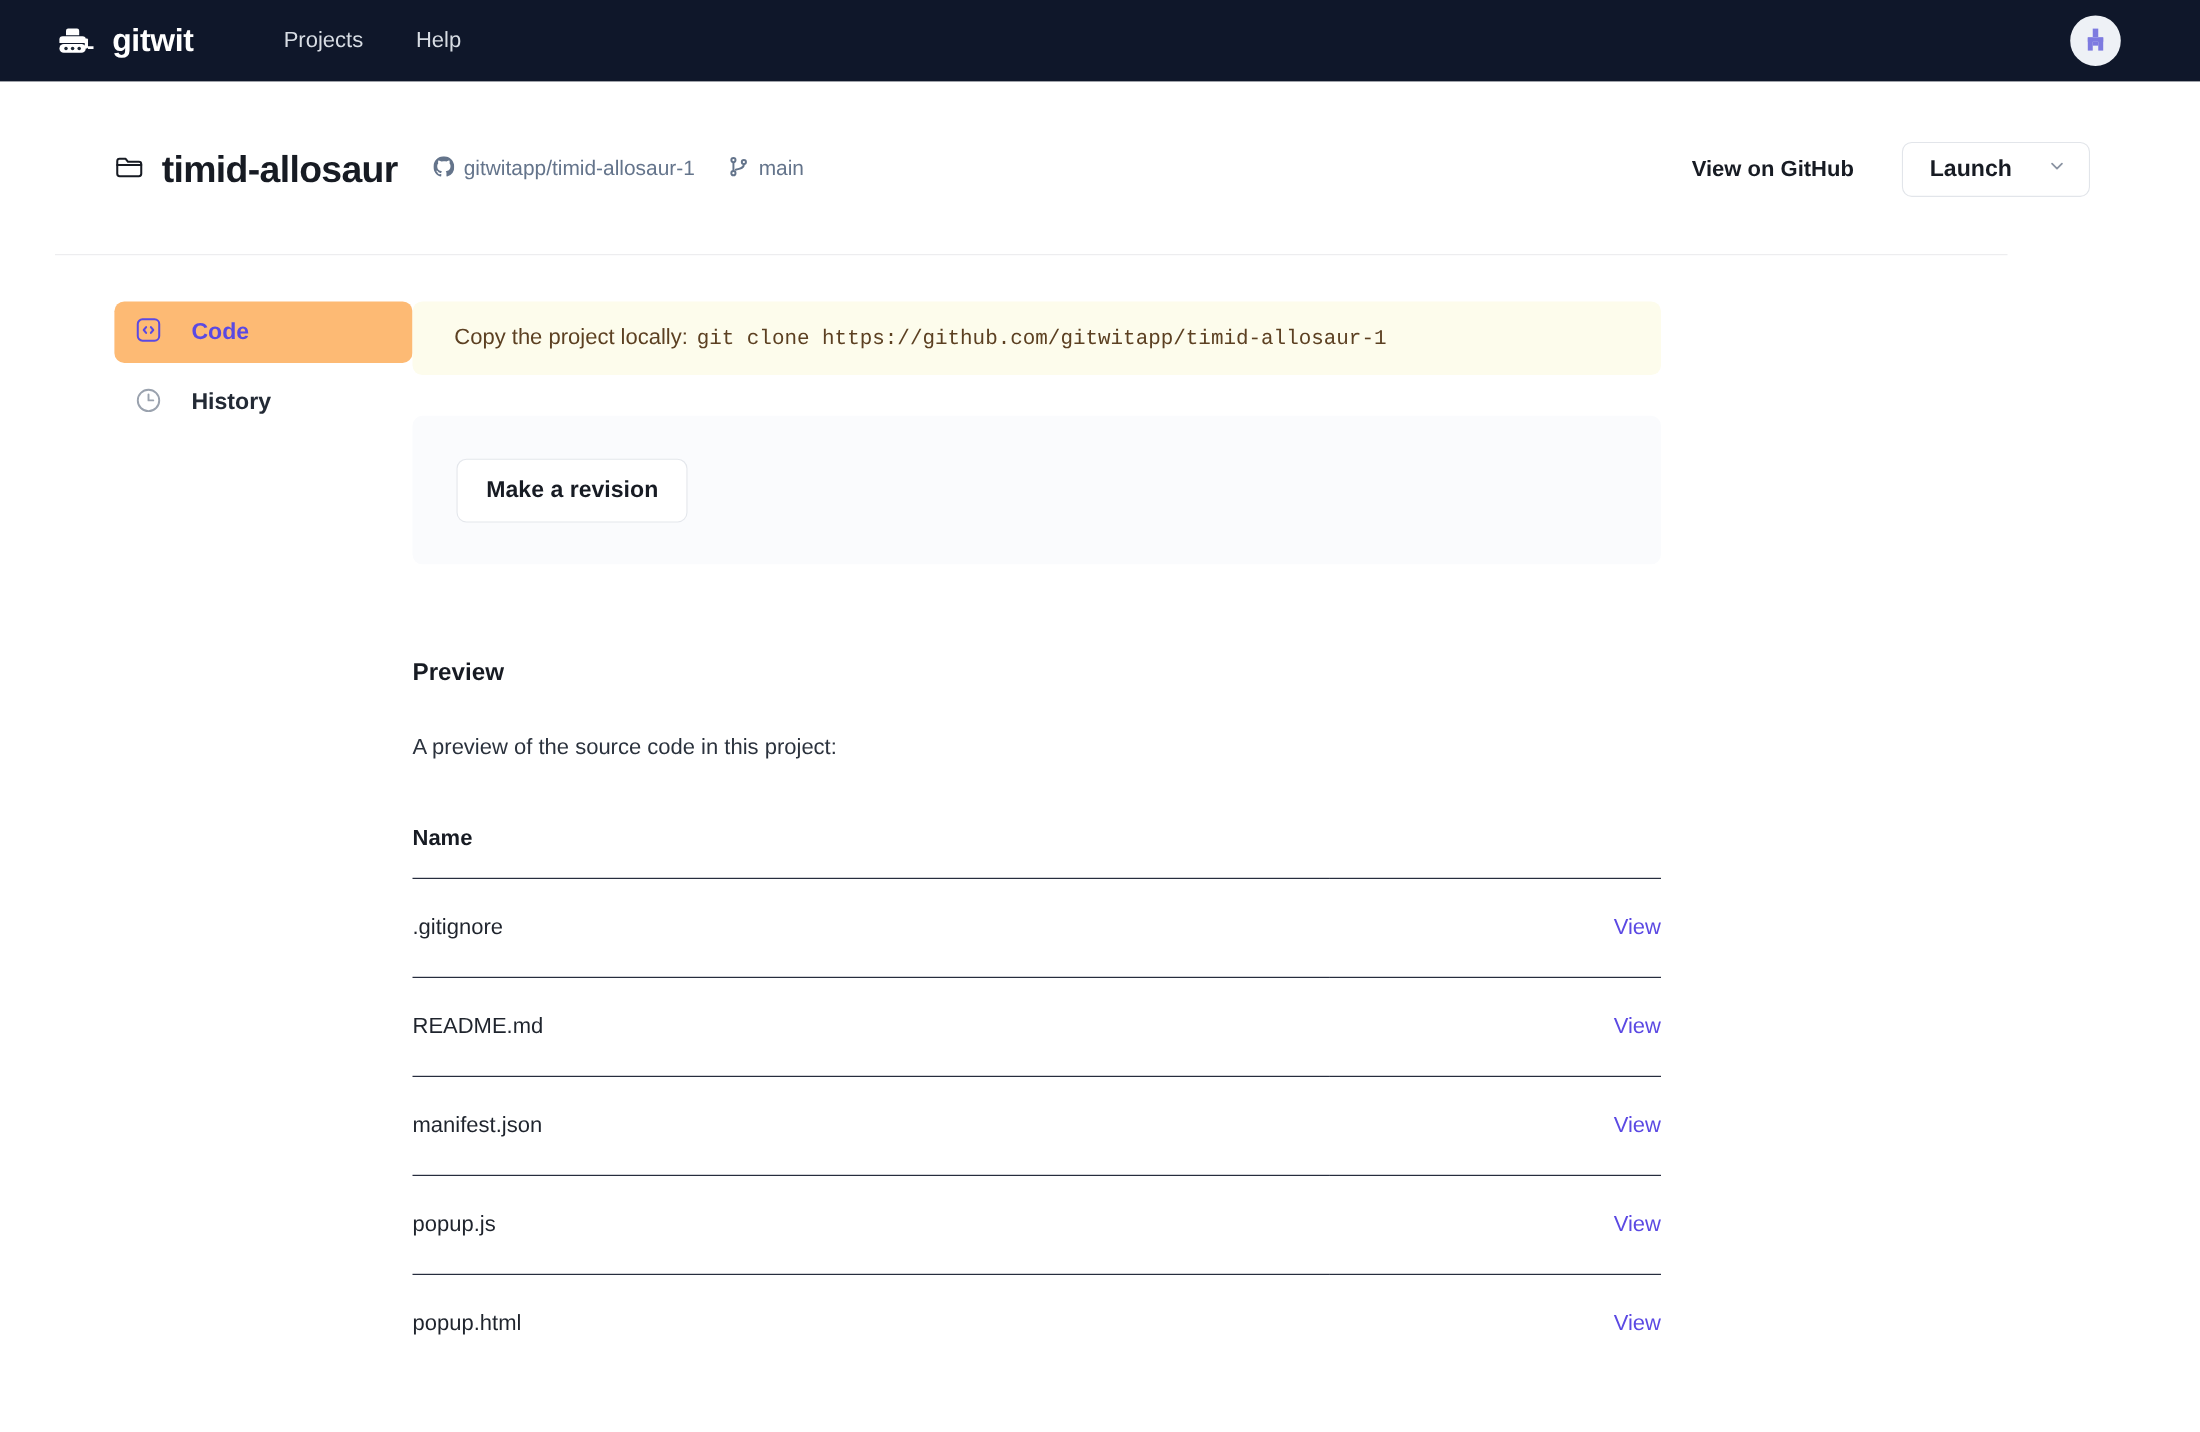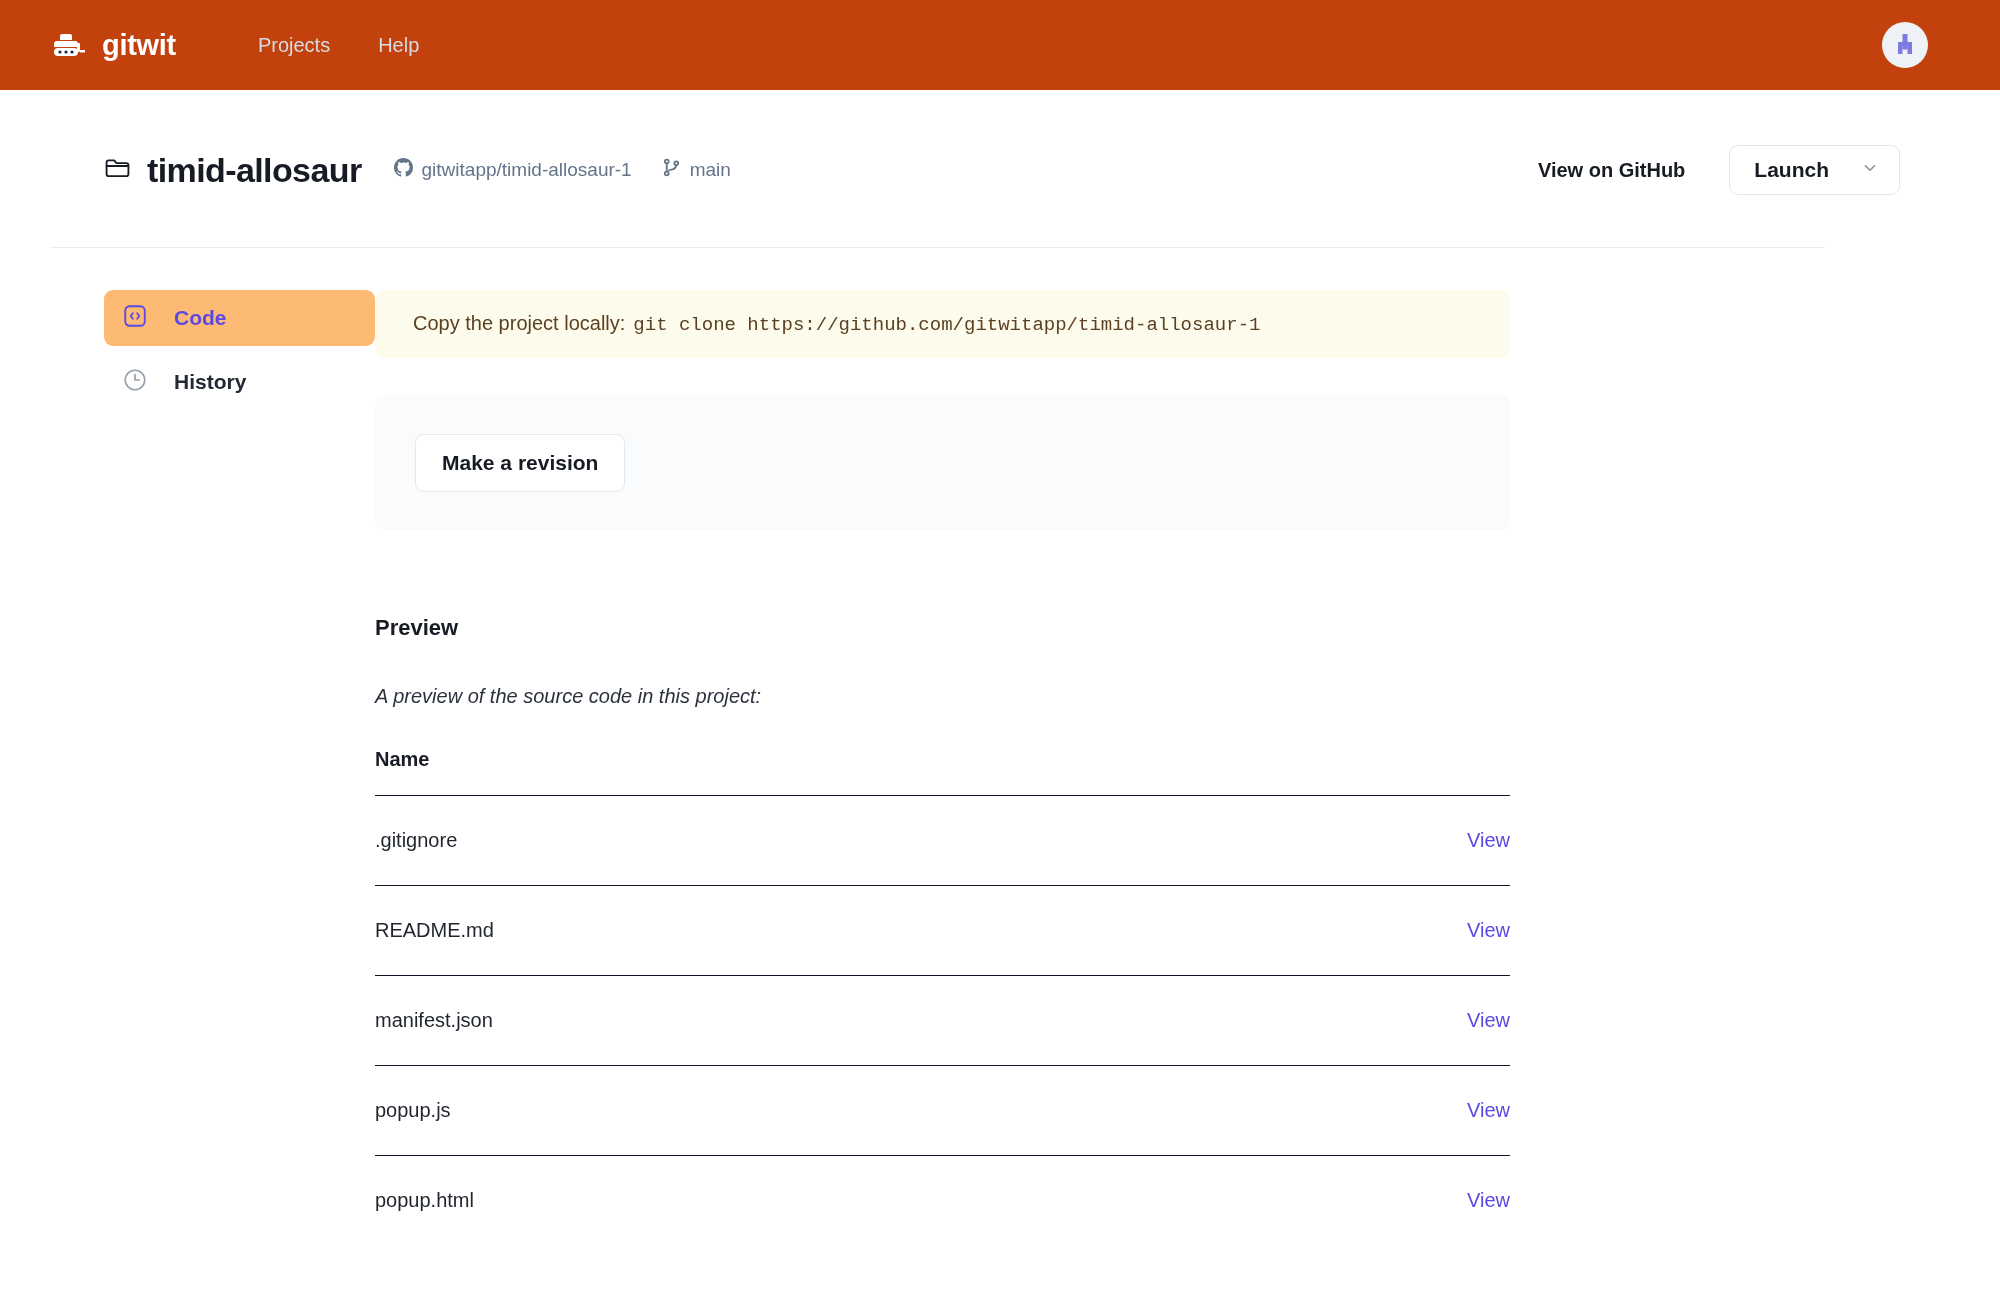--- a/index.html
+++ b/index.html
@@ -6,22 +6,22 @@
   html, body {
     width: 2000px;
     height: 1302px;
     background: #ffffff;
     font-family: "Liberation Sans", sans-serif;
     -webkit-font-smoothing: antialiased;
   }
 
   
   .navbar {
-    height: 90px;
-    background: #c2410c;
+    height: 74px;
+    background: #0f172a;
     display: flex;
     align-items: center;
     padding: 0 72px 0 52px;
   }
   .brand {
     display: flex;
     align-items: center;
     gap: 14px;
     margin-right: 82px;
   }
@@ -201,22 +201,21 @@
   .preview-section { margin-top: 85px; }
   .preview-title {
     font-size: 22px;
     font-weight: 700;
     color: #171b23;
     margin-bottom: 44px;
   }
   .preview-sub {
     font-size: 20px;
     color: #2b323d;
-    margin-bottom: 40px;
-    font-style: italic;
+    margin-bottom: 60px;
   }
   .file-table { width: 100%; border-collapse: collapse; }
   .file-table th {
     text-align: left;
     font-size: 20px;
     font-weight: 700;
     color: #171b23;
     padding: 0 0 24px 0;
   }
   .file-table th.right { text-align: right; }

